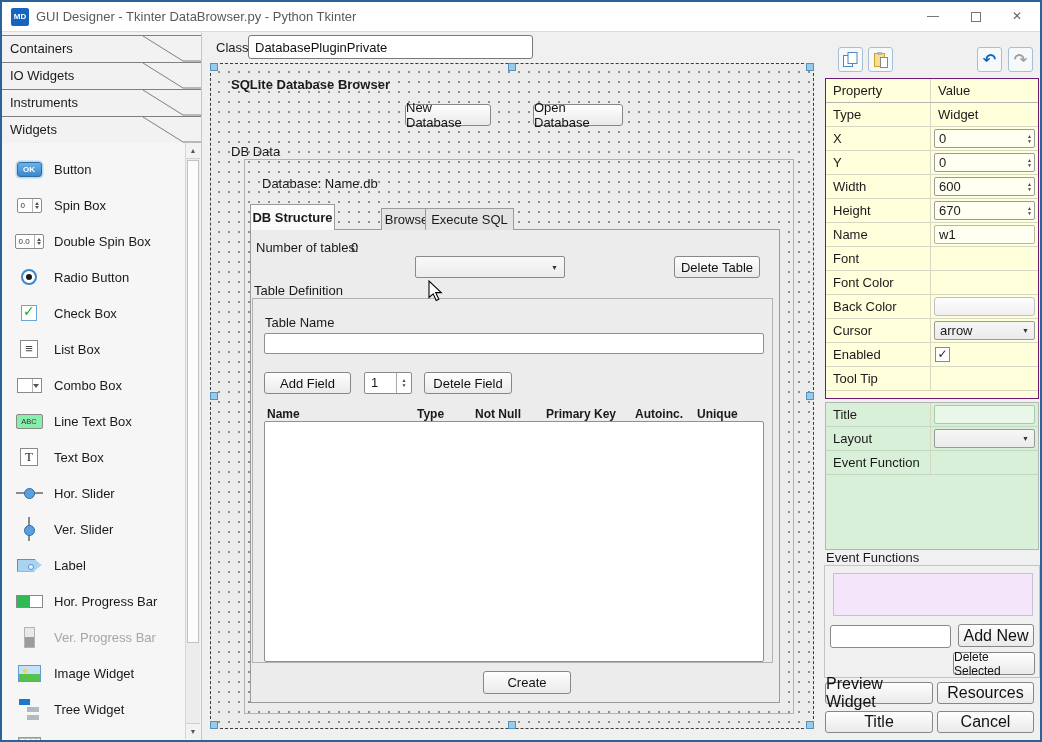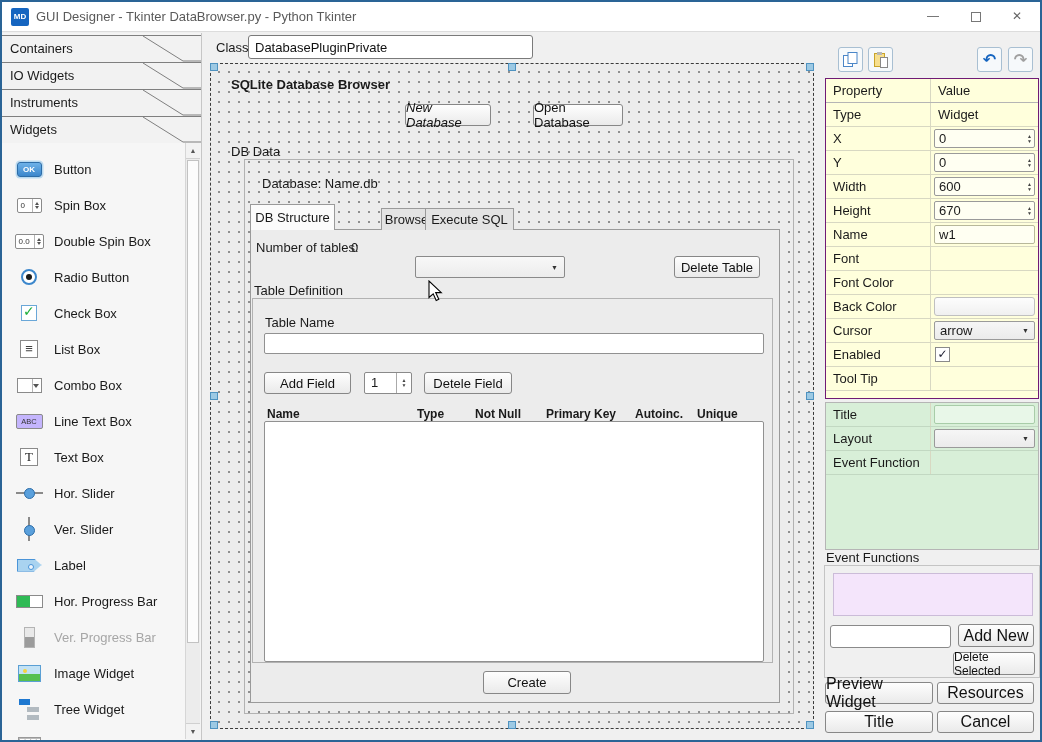--- a/index.html
+++ b/index.html
@@ -33,21 +33,21 @@
   .ic-spin i.u { top:3px; border-bottom:3px solid #555; } .ic-spin i.d { bottom:3px; border-top:3px solid #555; }
   .ic-spin::before { content:""; position:absolute; right:8px; top:0; bottom:0; border-left:1px solid #b5b5b5; }
   .ic-radio { width:16px; height:16px; border:2px solid #3c87cc; border-radius:50%; background:#fff; position:relative; }
   .ic-radio::after { content:""; position:absolute; left:50%; top:50%; width:6px; height:6px; margin:-3px 0 0 -3px; background:#1a1a1a; border-radius:50%; }
   .ic-check { width:16px; height:16px; border:1px solid #6aa7d8; background:#fff; position:relative; }
   .ic-check::after { content:"✓"; position:absolute; left:1px; top:-3px; color:#1faf3c; font-weight:bold; font-size:14px; }
   .ic-list { width:18px; height:18px; border:1px solid #8a8a8a; background:#fff; color:#444; font-size:13px; line-height:15px; text-align:center; }
   .ic-combo { width:25px; height:15px; background:#fff; border:1px solid #8a8a8a; position:relative; }
   .ic-combo::before { content:""; position:absolute; right:8px; top:0; bottom:0; border-left:1px solid #b5b5b5; }
   .ic-combo::after { content:""; position:absolute; right:1.5px; top:5px; border-left:3px solid transparent; border-right:3px solid transparent; border-top:4px solid #555; }
-  .ic-abc { width:27px; height:15px; background:#c4b5fd; border:1px solid #8a8a8a; border-radius:2px; font-size:7.5px; line-height:13px; text-align:center; color:#333; }
+  .ic-abc { width:27px; height:15px; background:#86efac; border:1px solid #8a8a8a; border-radius:2px; font-size:7.5px; line-height:13px; text-align:center; color:#333; }
   .ic-T { width:18px; height:18px; background:#fff; border:1px solid #8a8a8a; font-family:"Liberation Serif",serif; font-size:13px; line-height:15px; text-align:center; }
   .ic-hslider { width:27px; height:16px; position:relative; }
   .ic-hslider::before { content:""; position:absolute; left:0; right:0; top:7px; height:2px; background:#8a8a8a; }
   .ic-hslider::after { content:""; position:absolute; left:8px; top:3px; width:9px; height:9px; background:#5aa0dc; border:1px solid #2d6da8; border-radius:50%; }
   .ic-vslider { width:16px; height:24px; position:relative; }
   .ic-vslider::before { content:""; position:absolute; top:0; bottom:0; left:7px; width:2px; background:#8a8a8a; }
   .ic-vslider::after { content:""; position:absolute; top:8px; left:3px; width:9px; height:9px; background:#5aa0dc; border:1px solid #2d6da8; border-radius:50%; }
   .ic-label { width:25px; height:13px; background:#a9d3f0; clip-path:polygon(0 0,70% 0,100% 50%,70% 100%,0 100%); position:relative; border:1px solid #4a94d8; }
   .ic-label::after { content:""; position:absolute; right:7px; top:4px; width:4px; height:4px; border-radius:50%; background:#eef6fc; border:1px solid #4a94d8; }
   .ic-hprog { width:27px; height:13px; border:1px solid #8a8a8a; background:#fff; }
@@ -75,21 +75,21 @@
   #canvas { position:absolute; left:208px; top:61px; width:604px; height:666px; background-color:#ececec;
             background-image:radial-gradient(circle,#8f8f8f 1px,transparent 1.4px); background-size:10px 10px; background-position:3px 3px;
             border:1px dashed #3a3a3a; }
   .h { position:absolute; width:8px; height:8px; background:#9cc9e4; border:1px solid #4e92c0; z-index:6; }
   .cv-label { position:absolute; white-space:nowrap; }
   .btn { position:absolute; display:flex; align-items:center; justify-content:center; background:linear-gradient(#fefefe,#eaeaea);
          border:1px solid #878787; border-radius:3px; font-size:13px; color:#111; }
   .groupbox { position:absolute; border:1px solid #b2b2b2; }
   .tab { position:absolute; display:flex; align-items:center; justify-content:center; font-size:13px;
          border:1px solid #9a9a9a; border-bottom:none; background:#e3e3e3; z-index:2; }
-  .tab.active { background:#fbfbfb; z-index:4; }
+  .tab.active { background:#fbfbfb; z-index:4;font-weight:bold; }
   .tabpanel { position:absolute; background:#ececec; border:1px solid #9a9a9a; z-index:1; }
   .whitebox { position:absolute; background:#fff; border:1px solid #919191; border-radius:2px; }
   .combo { position:absolute; background:linear-gradient(#f8f8f8,#ececec); border:1px solid #8a8a8a; border-radius:2px; }
   .combo .arr { position:absolute; right:6px; top:50%; transform:translateY(-50%); font-size:7px; color:#333; }
   .cv-spin { position:absolute; background:#fff; border:1px solid #8a8a8a; border-radius:2px; padding-left:6px; line-height:20px; }
   .cv-spin .arrs { position:absolute; right:0; top:0; bottom:0; width:15px; border-left:1px solid #aaa;
                    display:flex; flex-direction:column; align-items:center; justify-content:center; }
   .cv-spin .arrs span { font-size:5px; line-height:5px; color:#444; }
   .colhead { position:absolute; font-weight:bold; font-size:12px; white-space:nowrap; }
 
@@ -284,21 +284,21 @@
     <div class="h" style="left:-1px;top:-1px;"></div>
     <div class="h" style="left:297px;top:-1px;"></div>
     <div class="h" style="right:-1px;top:-1px;"></div>
     <div class="h" style="left:-1px;top:328px;"></div>
     <div class="h" style="right:-1px;top:328px;"></div>
     <div class="h" style="left:-1px;bottom:-1px;"></div>
     <div class="h" style="left:297px;bottom:-1px;"></div>
     <div class="h" style="right:-1px;bottom:-1px;"></div>
 
     <div class="cv-label" style="left:20px;top:13px;font-weight:bold;">SQLite Database Browser</div>
-    <div class="btn" style="left:194px;top:40px;width:86px;height:22px;font-style:italic;">New Database</div>
+    <div class="btn" style="left:194px;top:40px;width:86px;height:22px;">New Database</div>
     <div class="btn" style="left:322px;top:40px;width:90px;height:22px;">Open Database</div>
 
     <div class="cv-label" style="left:20px;top:80px;">DB Data</div>
     <div class="groupbox" style="left:33px;top:95px;width:550px;height:555px;"></div>
 
     <div class="cv-label" style="left:51px;top:112px;">Database: Name.db</div>
 
     <div class="tab active" style="left:39px;top:140px;width:85px;height:26px;">DB Structure</div>
     <div class="tab" style="left:124px;top:144px;width:82px;height:22px;margin-left:46px;">Browse Data</div>
     <div class="tab" style="left:214px;top:144px;width:89px;height:22px;">Execute SQL</div>

